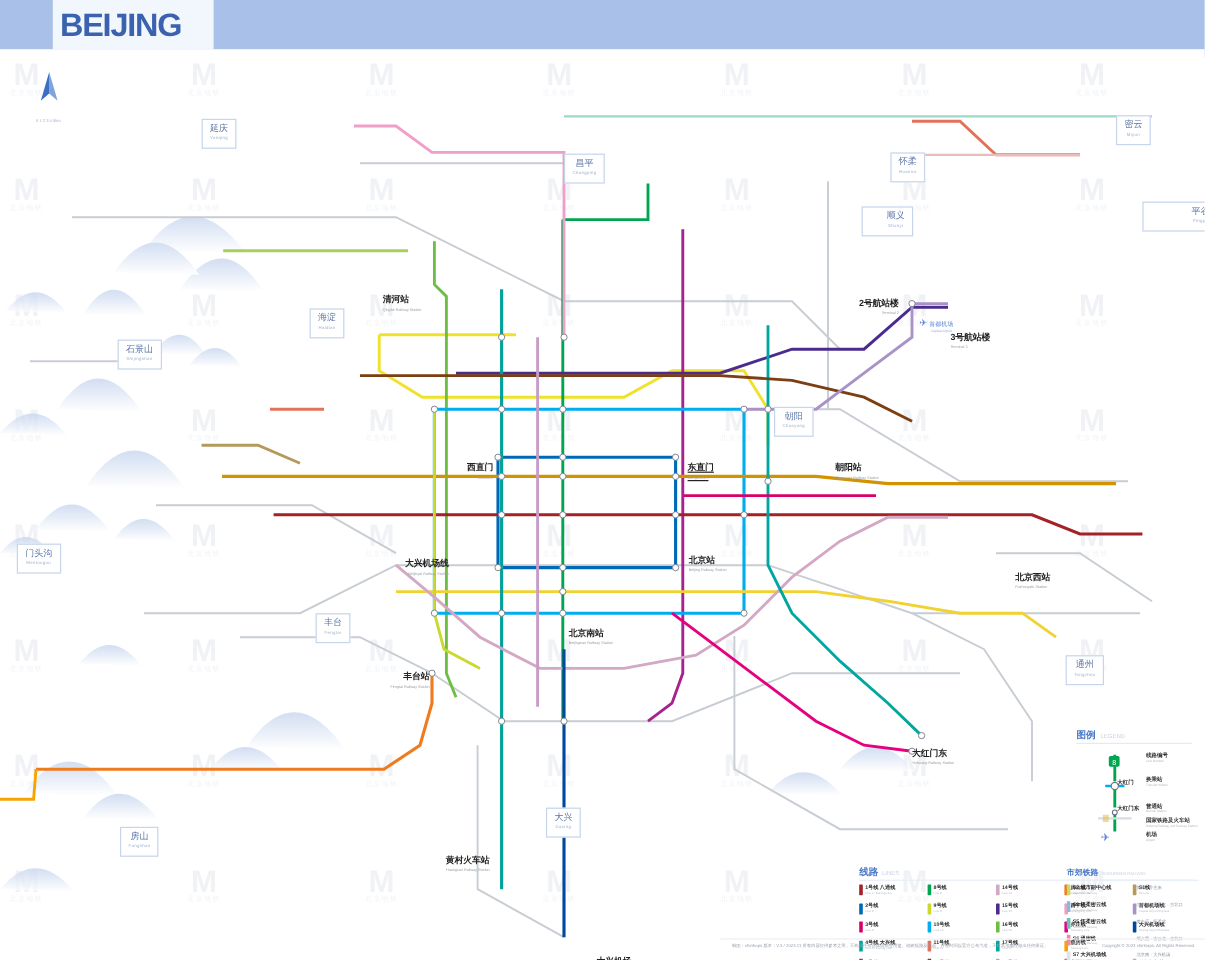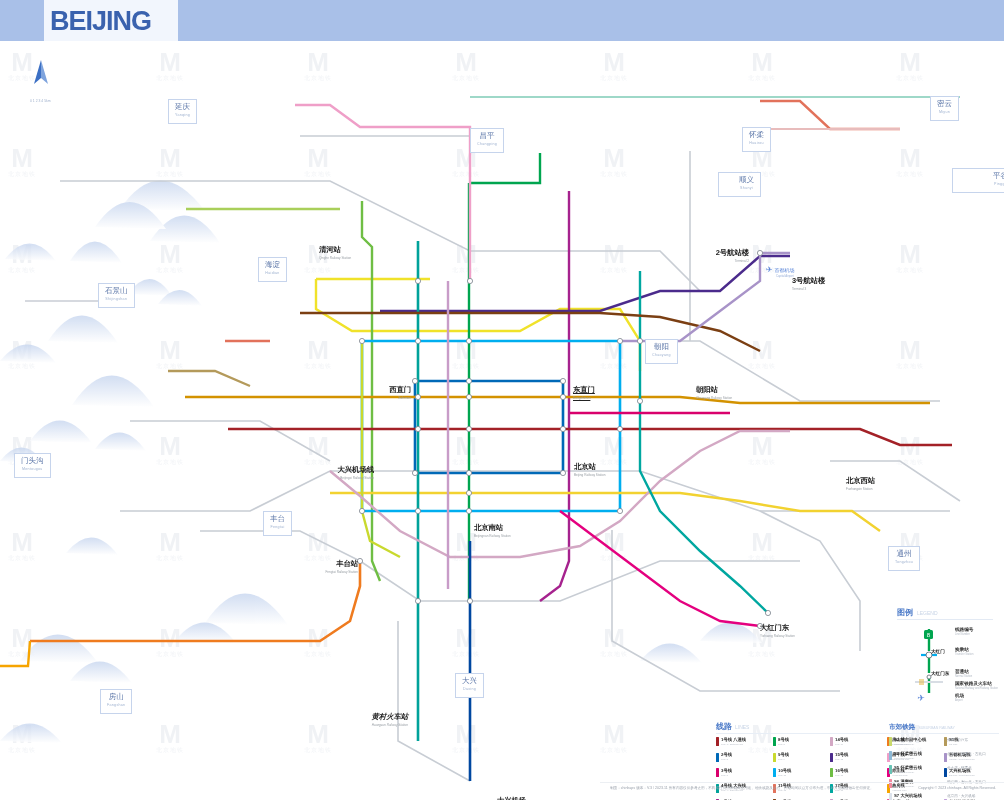--- a/index.html
+++ b/index.html
@@ -413,21 +413,21 @@
         <div class="st big" style="left: 574px; top: 422px;"><span>北京站</span><span class="en">Beijing Railway Station</span></div>
         <div class="st big rt" style="left: 374px; top: 425px;"><span>大兴机场线</span><span class="en">Beijingxi Railway Station</span></div>
         <div class="st big" style="left: 474px; top: 483px;"><span>北京南站</span><span class="en">Beijingnan Railway Station</span></div>
         <div class="st big rt" style="left: 358px; top: 519px;"><span>丰台站</span><span class="en">Fengtai Railway Station</span></div>
         <div class="st big" style="left: 846px; top: 436px;"><span>北京西站</span><span class="en">Fuzhongxin Station</span></div>
         <div class="st big" style="left: 696px; top: 345px;"><span>朝阳站</span><span class="en">Chaoyang Railway Station</span></div>
         <div class="st big" style="left: 319px; top: 205px;"><span>清河站</span><span class="en">Qinghe Railway Station</span></div>
         <div class="st big rt" style="left: 749px; top: 208px;"><span>2号航站楼</span><span class="en">Terminal 2</span></div>
         <div class="st big" style="left: 792px; top: 236px;"><span>3号航站楼</span><span class="en">Terminal 3</span></div>
         <div class="st big" style="left: 497px; top: 756px;"><span>大兴机场</span></div>
-        <div class="st big rt" style="left: 408px; top: 672px; font-style: italic;"><span>黄村火车站</span><span class="en">Huangcun Railway Station</span></div>
+        <div class="st big rt" style="left: 408px; top: 672px;"><span>黄村火车站</span><span class="en">Huangcun Railway Station</span></div>
         <div class="st big" style="left: 760px; top: 583px;"><span>大红门东</span><span class="en">Yizhuang Railway Station</span></div>
       </div>
 
     <div id="airport-layer">
         <div class="airmk" style="left: 766px; top: 224px;"><span class="plane">✈</span> <span style="font-size:5px;">首都机场</span><span style="display:block;font-size:2.8px;color:#9bb0d8;margin-left:10px;">Capital Airport</span></div>
       </div>
 
     <div class="compass">
       <svg width="26" height="34" viewBox="0 0 26 34">
         <path d="M13 2 L20 26 L13 20 Z" fill="#7ea3dd"></path>

